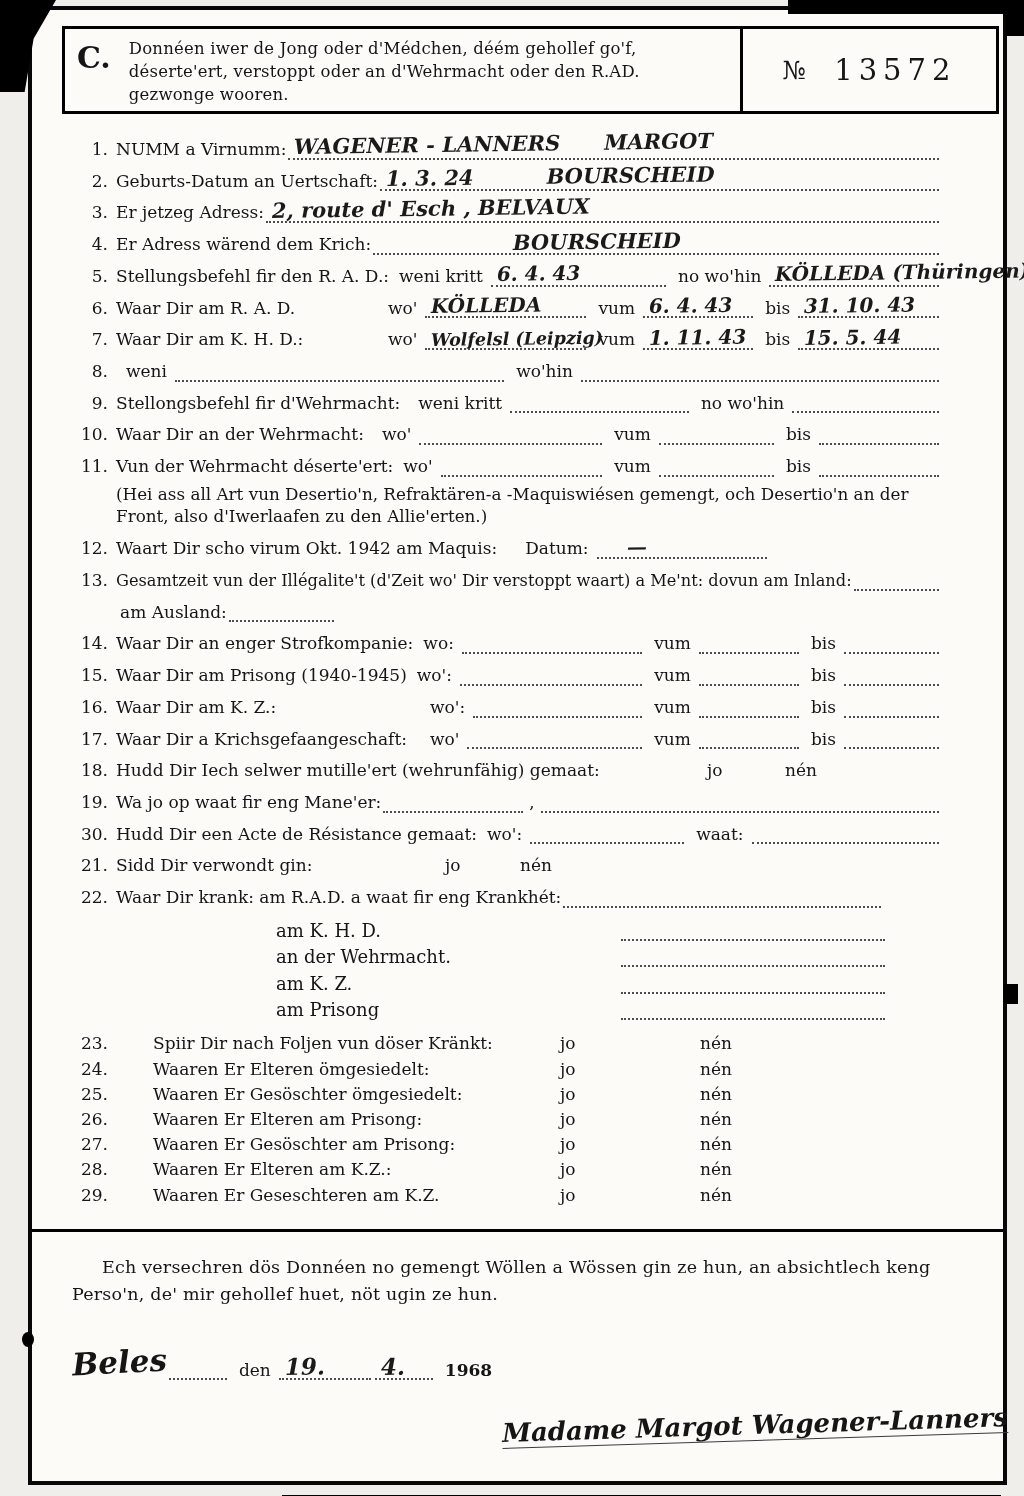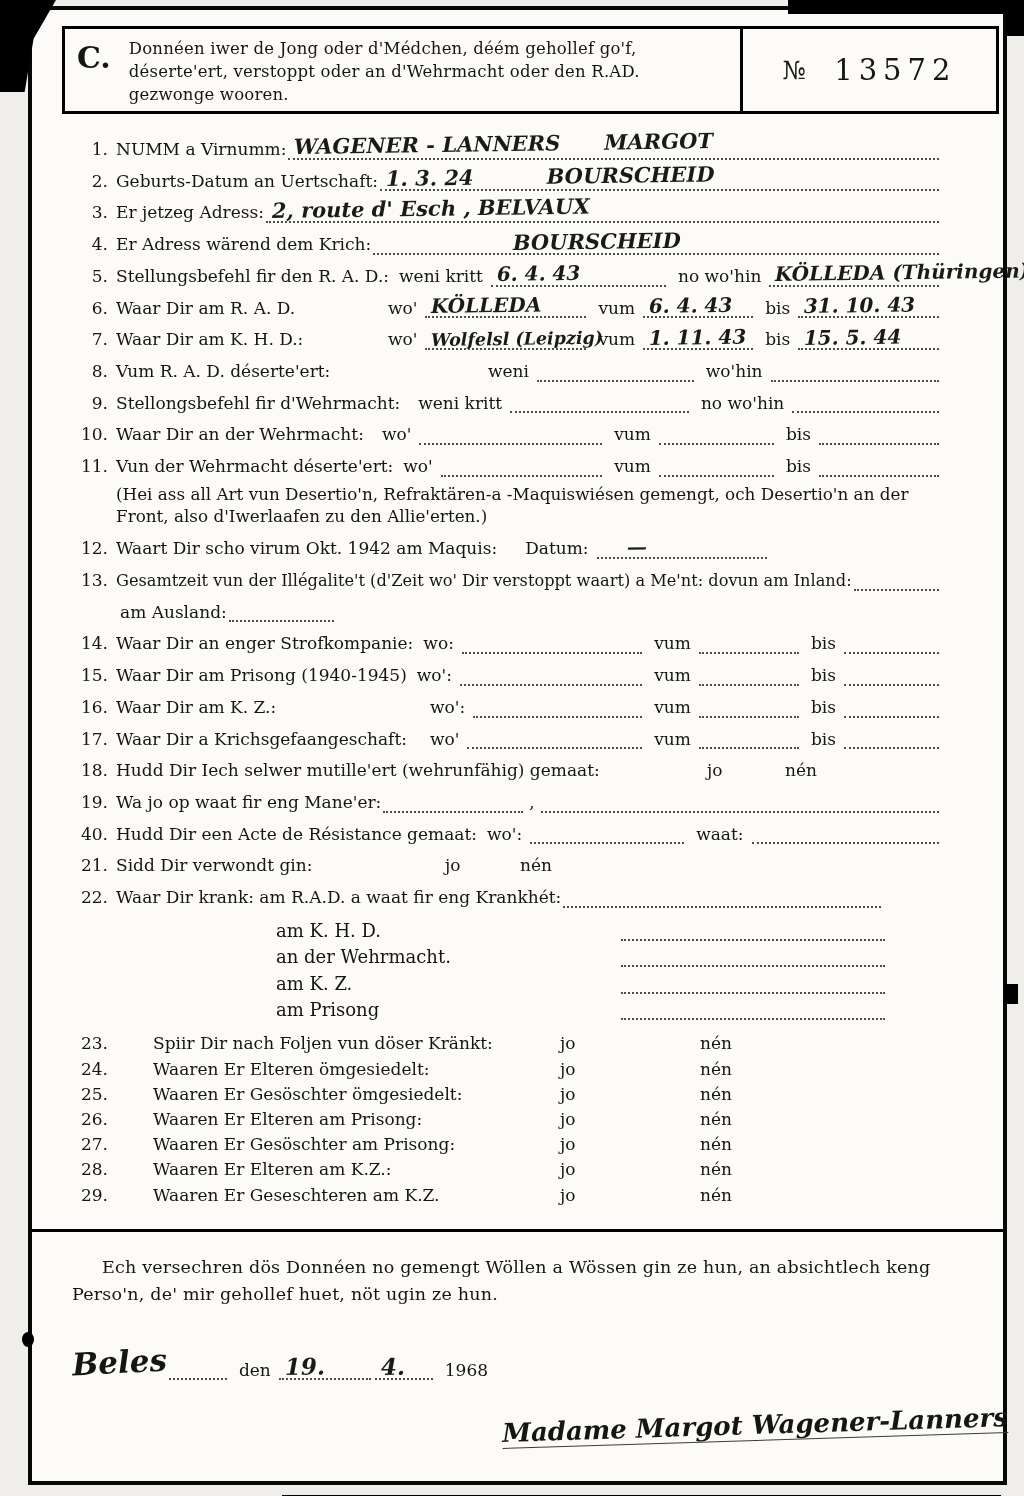--- a/index.html
+++ b/index.html
@@ -54,21 +54,21 @@
   .note { padding-left:44px; font-size:16.8px; line-height:1.32; margin:-6px 0 12px 0; }
   .sub22 { display:flex; align-items:flex-end; padding-left:204px; margin-bottom:5.5px; font-size:18px; }
   .sub22 .slbl { flex:none; width:343px; white-space:pre; }
 
   .divider { margin:24px -62px 22px -40px; border-top:3px solid #000; }
   .decl { font-size:17.5px; line-height:1.52; text-indent:30px; letter-spacing:0.2px; margin-bottom:24px; }
 
   .sigrow { display:flex; align-items:flex-end; margin-top:14px; height:48px; font-size:17px; }
   .hw-place { font-size:31px; font-style:italic; font-weight:700; transform:rotate(-3deg); white-space:pre; }
   .hw-date { font-size:23px; }
-  .yr { margin-left:10px; }
+  .yr { margin-left:10px;font-weight:bold; }
   .signame {
     margin:30px 4px 0 430px; font-size:26px; font-style:italic; font-weight:600;
     transform:rotate(-1.8deg); white-space:pre; border-bottom:1.5px solid #3a3a3a;
     display:inline-block;
   }
 
   .bottomwrap { display:flex; margin-top:54px; margin-right:-60px; height:86px; }
   .nrcell { width:210px; display:flex; align-items:center; font-size:17px; }
   .btable { flex:1; border:3px solid #000; display:flex; background:#fcfbf7; }
   .bcol { border-right:2.5px solid #000; padding:2px 8px 0 8px; display:flex; flex-direction:column; }
@@ -180,21 +180,20 @@
           <span class="hw">1. 11. 43</span>
         </span>
     <span class="f">bis</span>
     <span class="dots">
           <span class="hw">15. 5. 44</span>
         </span>
   </div>
 
   <div class="row">
     <span class="num">8.</span>
-    <span class="lbl lblD">Vum R. A. D. déserte'ert:</span>
     <span class="f">weni</span>
     <span class="dots"></span>
     <span class="f">wo'hin</span>
     <span class="dots" style="flex-grow:1.1"></span>
   </div>
 
   <div class="row">
     <span class="num">9.</span>
     <span class="lbl">Stellongsbefehl fir d'Wehrmacht:</span>
     <span class="f" style="margin-left:18px">weni kritt</span>
@@ -298,21 +297,21 @@
 
   <div class="row">
     <span class="num">19.</span>
     <span class="lbl">Wa jo op waat fir eng Mane'er:</span>
     <span class="dots w" style="width:140px"></span>
     <span class="f" style="margin:0 4px">,</span>
     <span class="dots"></span>
   </div>
 
   <div class="row">
-    <span class="num">40.</span>
+    <span class="num">30.</span>
     <span class="lbl">Hudd Dir een Acte de Résistance gemaat:</span>
     <span class="f">wo':</span>
     <span class="dots" style="flex-grow:0.85"></span>
     <span class="f">waat:</span>
     <span class="dots" style="flex-grow:1.1"></span>
   </div>
 
   <div class="row jn21">
     <span class="num">21.</span>
     <span class="lbl">Sidd Dir verwondt gin:</span>

